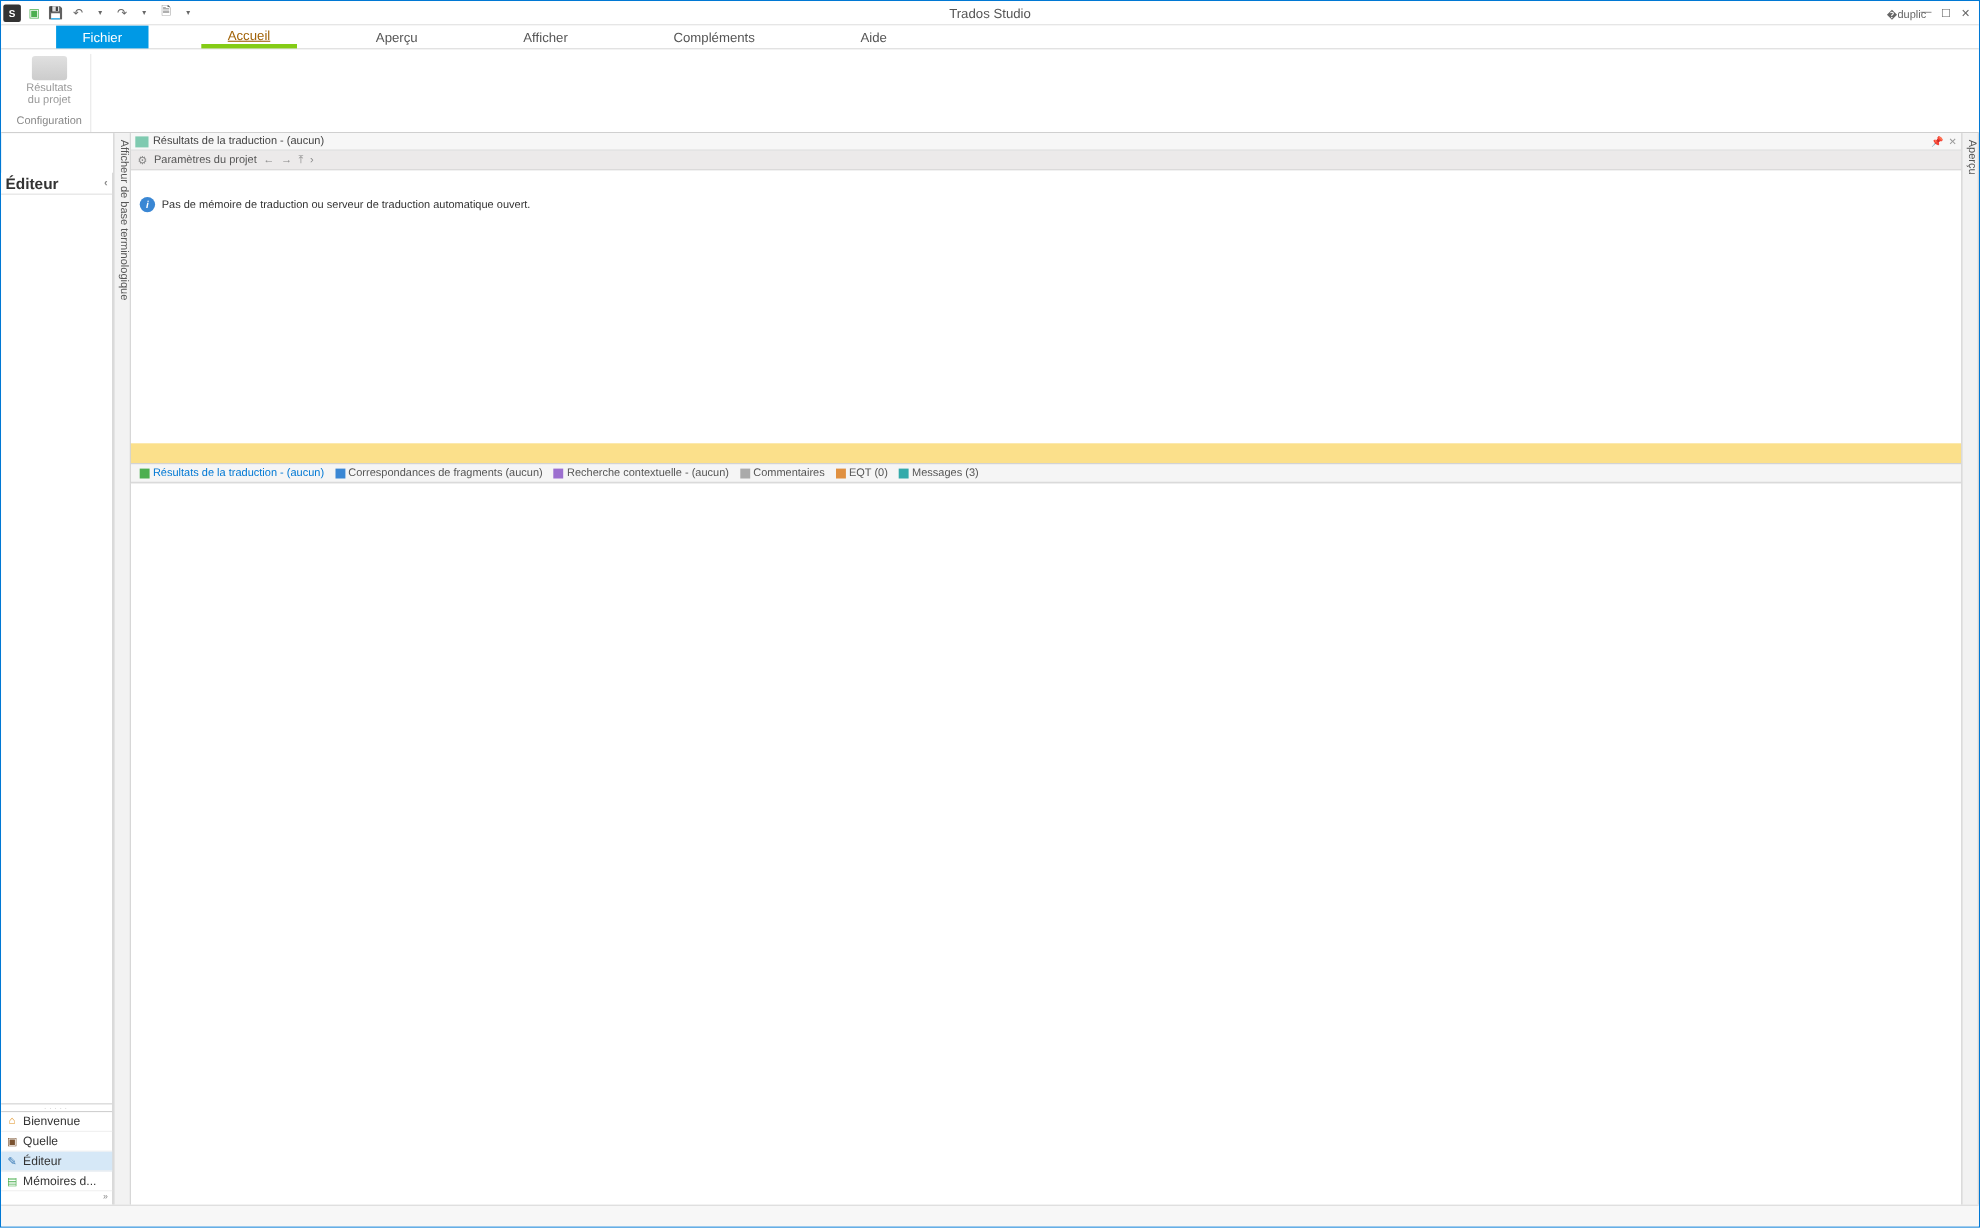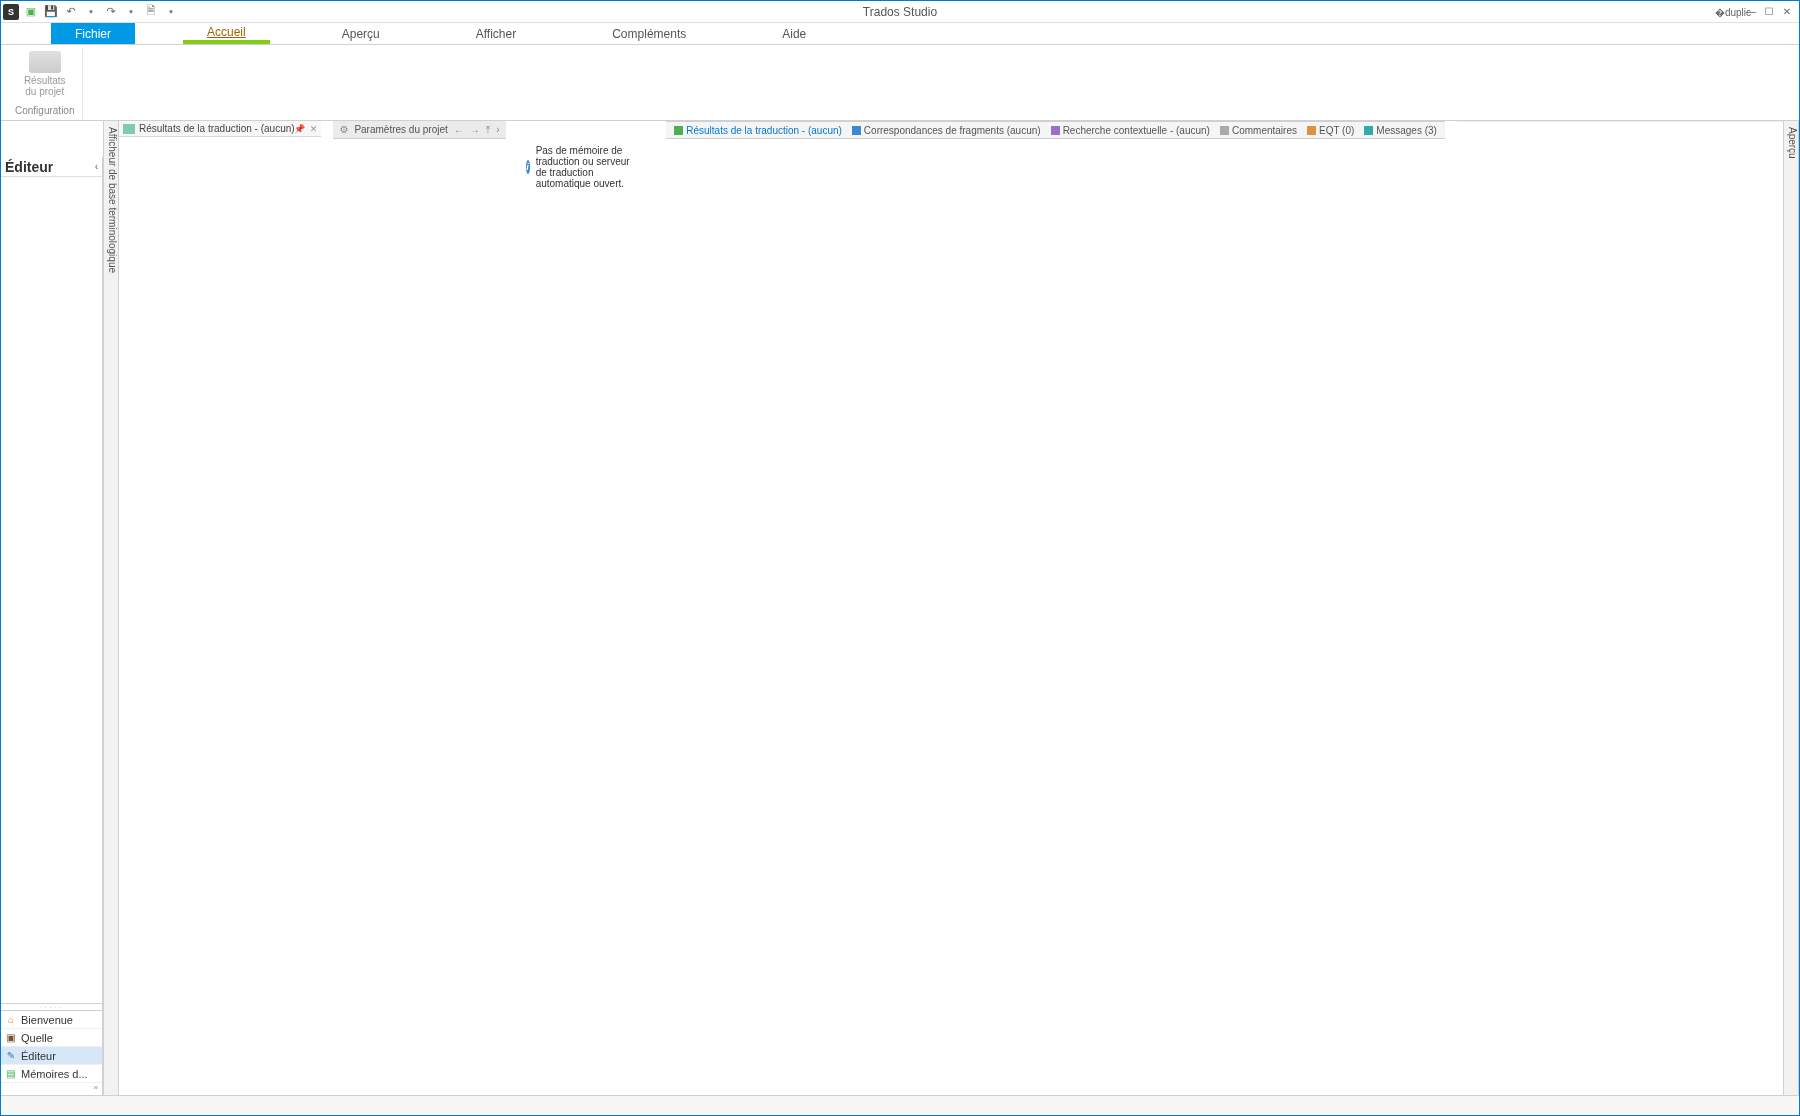--- a/index.html
+++ b/index.html
@@ -171,22 +171,21 @@
   padding-top: 6px;
   text-align: left;
   cursor: pointer;
 }
 .vertical-tab.right {
   border-left: 1px solid #d0d0d0;
 }
 .center-body {
   flex: 1;
   display: flex;
-  flex-direction: row;
-  gap: 12px;
+  flex-direction: column;
 }
 
 
 .pane-header {
   height: 16px;
   background: #f7f7f7;
   border-bottom: 1px solid #d8d8d8;
   display: flex;
   align-items: center;
   padding: 0 4px;

